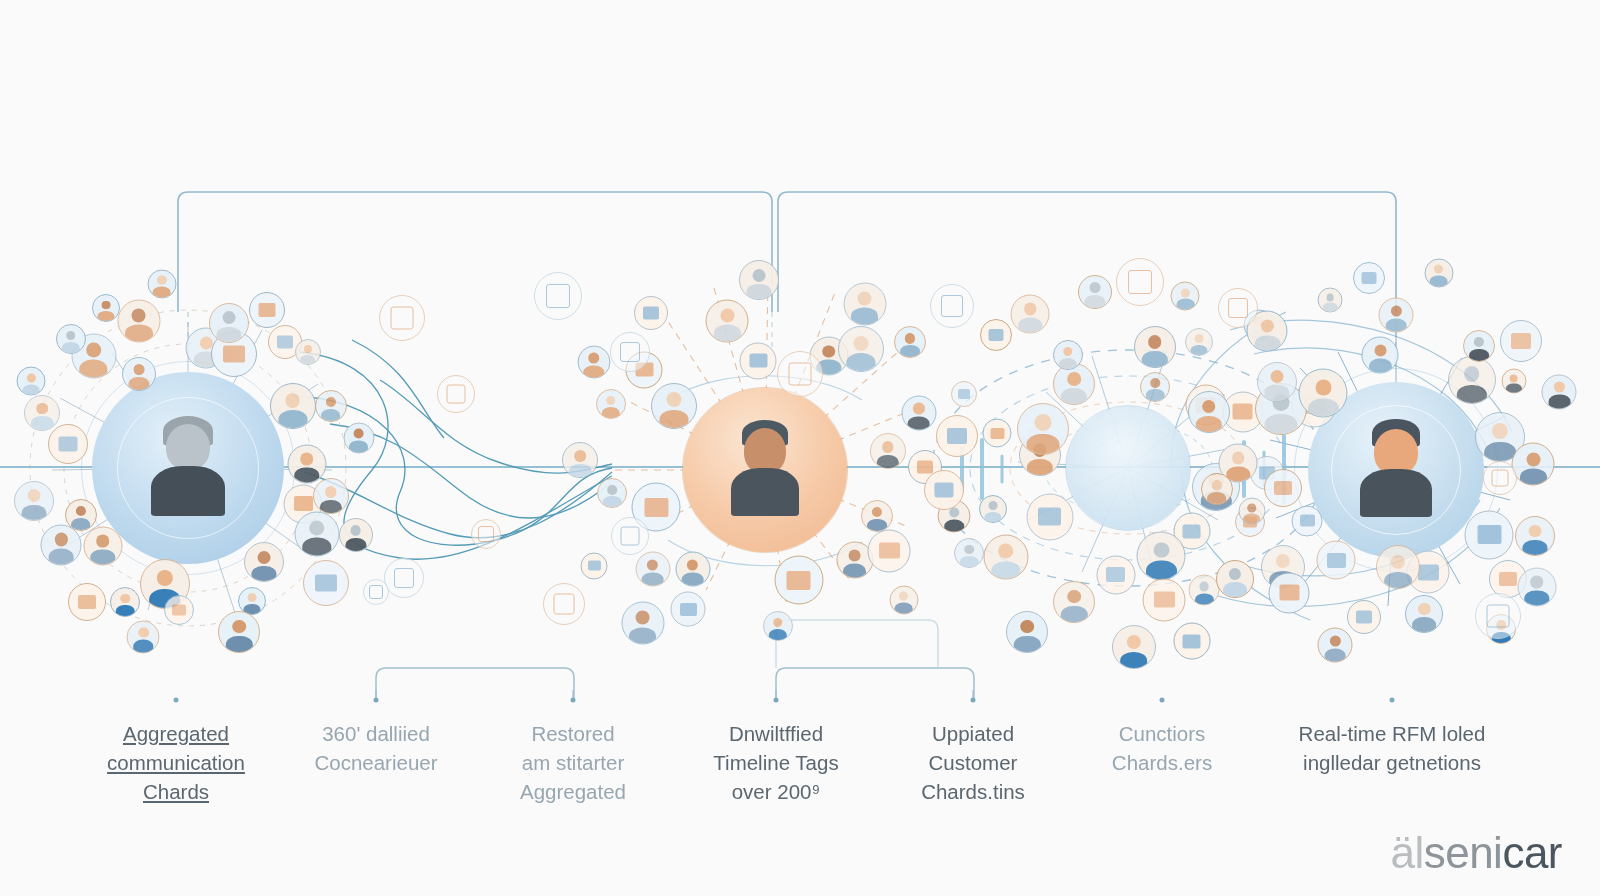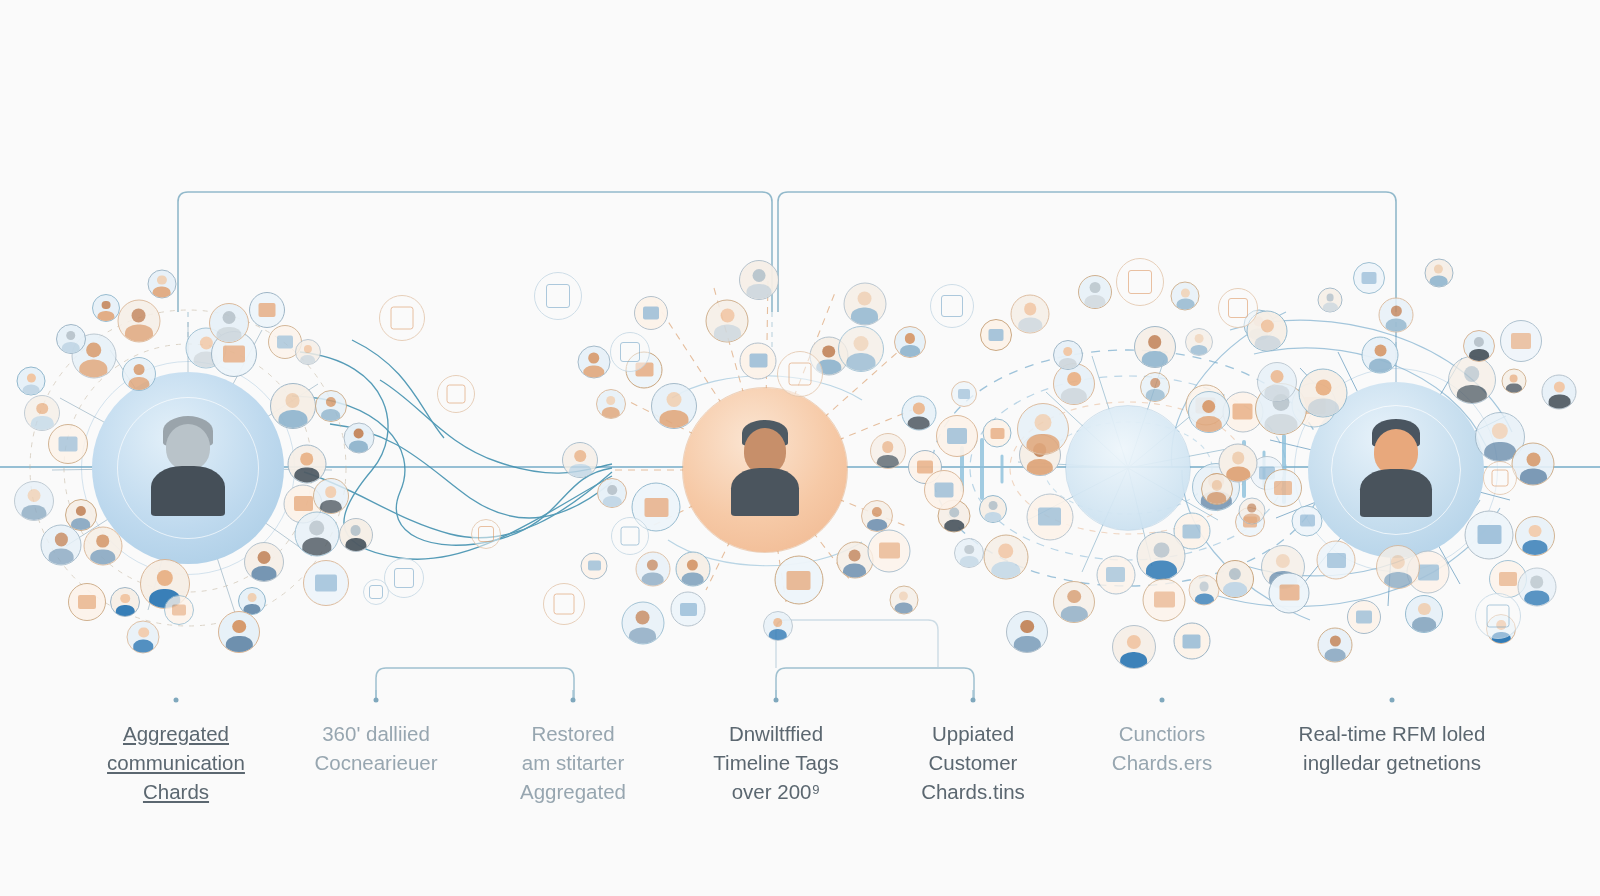--- a/index.html
+++ b/index.html
@@ -930,14 +930,19 @@
 Customer
 Chards.tins</div>
       <div class="cap-dot" style="left: 1162px; top: 700px;"></div>
       <div class="caption faint" style="left: 1162px; top: 719px;">Cunctiors
 Chards.ers</div>
       <div class="cap-dot" style="left: 1392px; top: 700px;"></div>
       <div class="caption" style="left: 1392px; top: 719px;">Real-time RFM loled
 inglledar getnetions</div>
     </div>
 
+  <div class="watermark">
+    <span class="wm-a">äl</span>
+    <span class="wm-b">seni</span>
+    <span class="wm-c">car</span>
+  </div>
 
 </div>
 
 </body></html>

